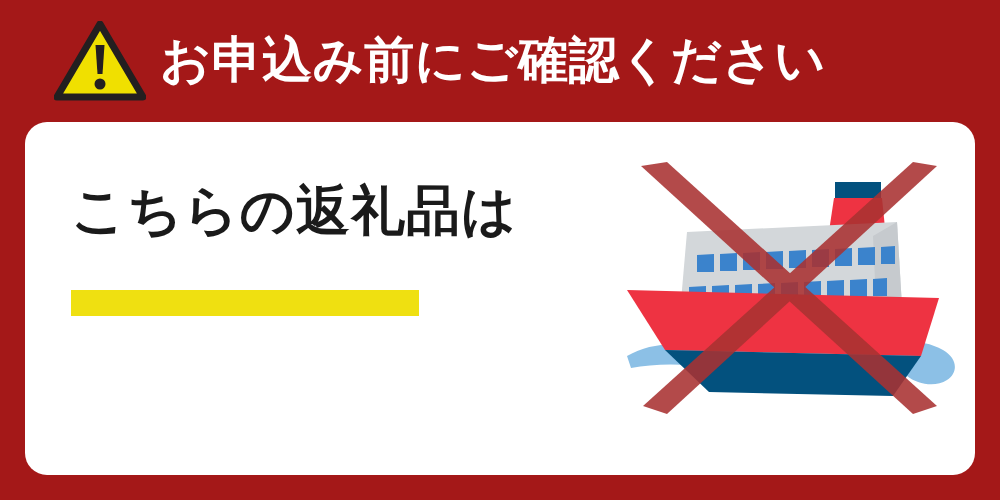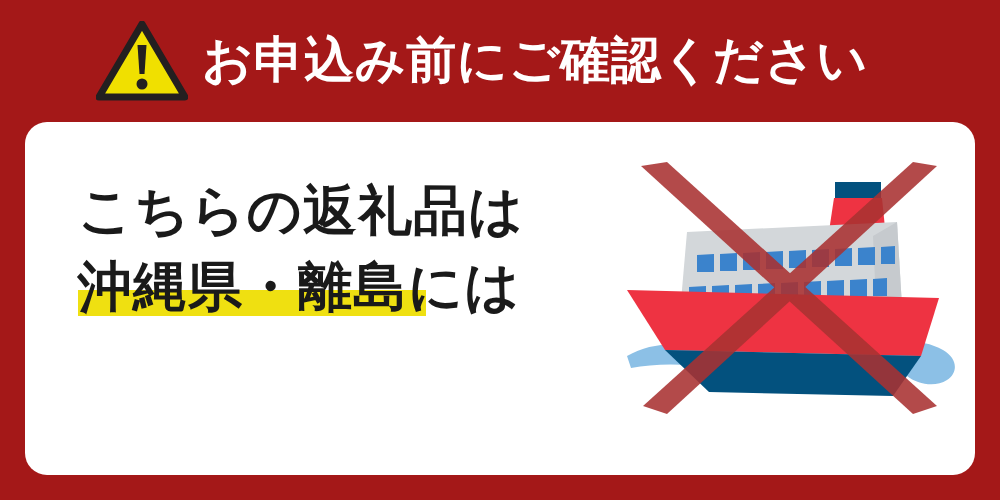--- a/index.html
+++ b/index.html
@@ -24,21 +24,21 @@
 
   
   #header {
     position: absolute;
     left: 0;
     top: 0;
     width: 1000px;
     height: 118px;
     display: flex;
     align-items: center;
-    padding-left: 96px;
+    padding-left: 54px;
     box-sizing: border-box;
   }
 
   #warning-icon {
     width: 92px;
     height: 80px;
     flex: 0 0 auto;
     margin-right: 14px;
     margin-top: 4px;
   }
@@ -61,21 +61,21 @@
     width: 950px;
     height: 353px;
     background: #ffffff;
     border-radius: 22px;
     box-sizing: border-box;
   }
 
   
   #message-block {
     position: absolute;
-    left: 53px;
+    left: 46px;
     top: 50px;
     width: 560px;
   }
 
   .msg-line {
     position: relative;
     height: 76px;
     line-height: 76px;
     white-space: nowrap;
   }
@@ -136,21 +136,20 @@
 
     <div id="message-block">
 
       <div class="msg-line" id="msg-line-1">
         
         <span class="txt">こちらの返礼品は</span>
       </div>
 
       <div class="msg-line" id="msg-line-2">
         <span class="hl"></span>
-        <span class="txt">沖縄県・離島には</span>
       </div>
 
 
     </div>
 
     <div id="ship-figure">
       <svg viewBox="0 0 340 260" width="340" height="260" aria-hidden="true">
 
         <g>
           <path d="M6 196

